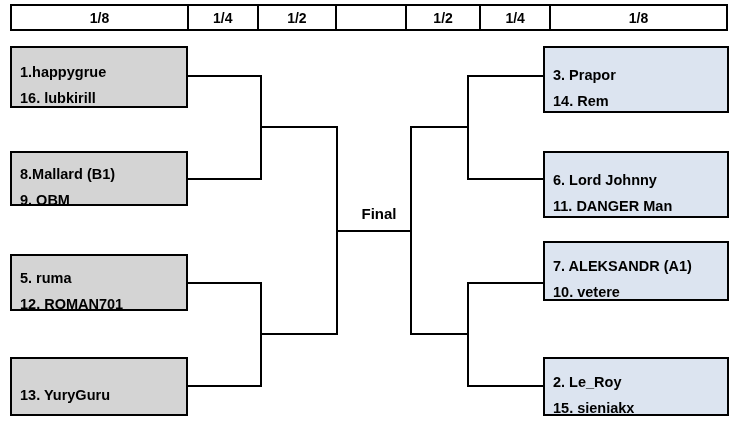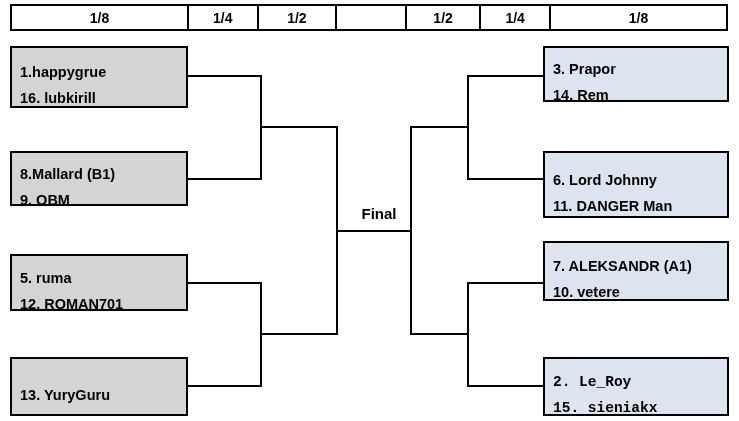--- a/index.html
+++ b/index.html
@@ -68,24 +68,24 @@
     font-weight: bold;
     color: #000000;
     line-height: 26px;
     white-space: nowrap;
   }
 
   .box-l1 { top: 46px;  height: 62px; }
   .box-l2 { top: 151px; height: 55px; }
   .box-l3 { top: 254px; height: 57px; }
   .box-l4 { top: 357px; height: 59px; }
-  .box-r1 { top: 46px;  height: 56px; }
+  .box-r1 { top: 46px;  height: 67px; }
   .box-r2 { top: 151px; height: 67px; }
   .box-r3 { top: 241px; height: 60px; }
-  .box-r4 { top: 357px; height: 59px; font-family: Liberation Mono, monospace; }
+  .box-r4 { top: 357px; height: 59px; }
 
   
   .line {
     position: absolute;
     background: #000000;
   }
   .line.h { height: 2px; }
   .line.v { width: 2px; }
 
   

